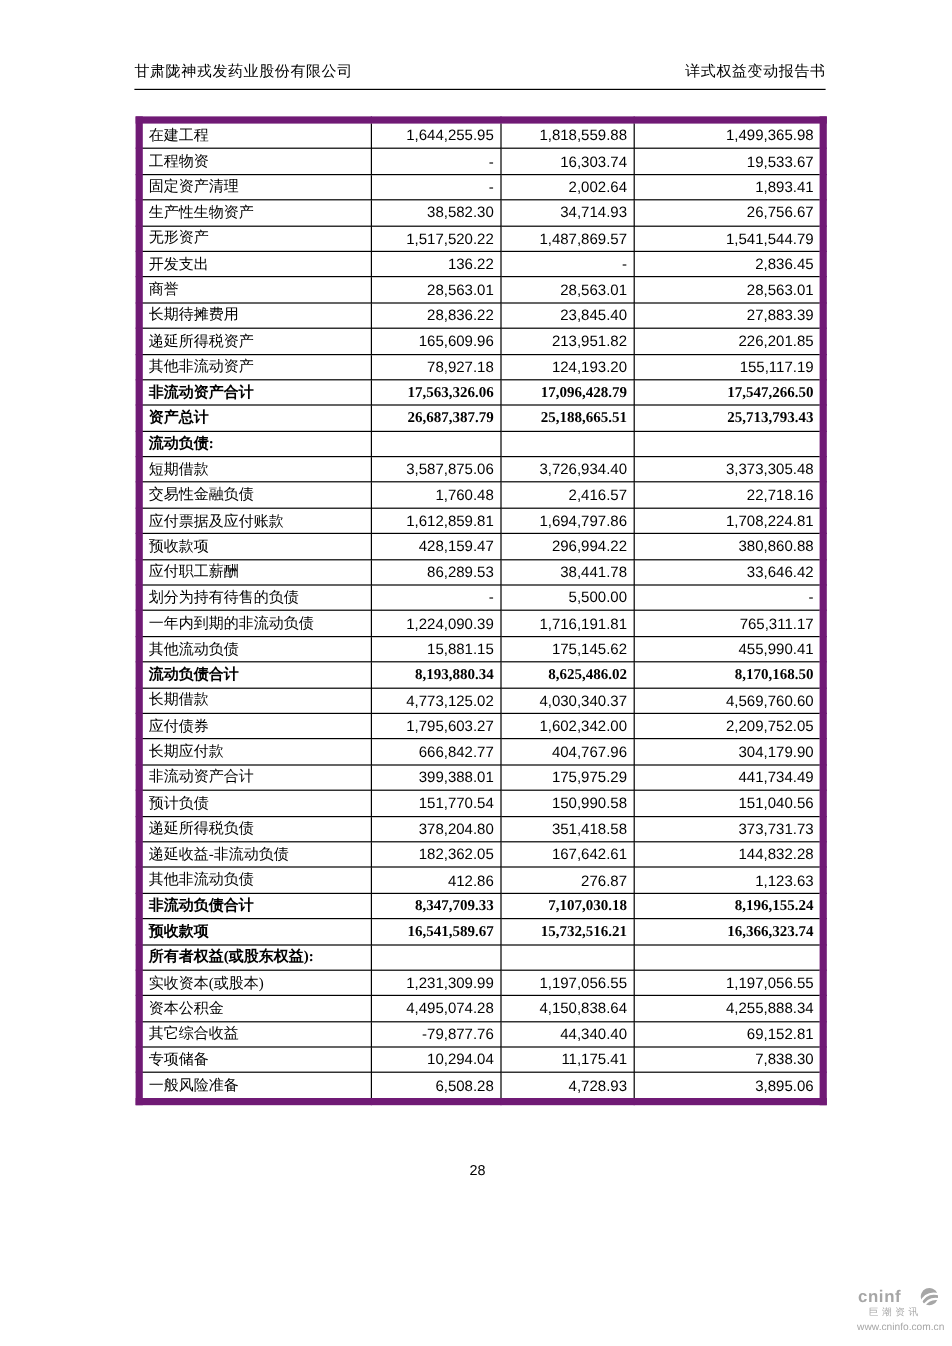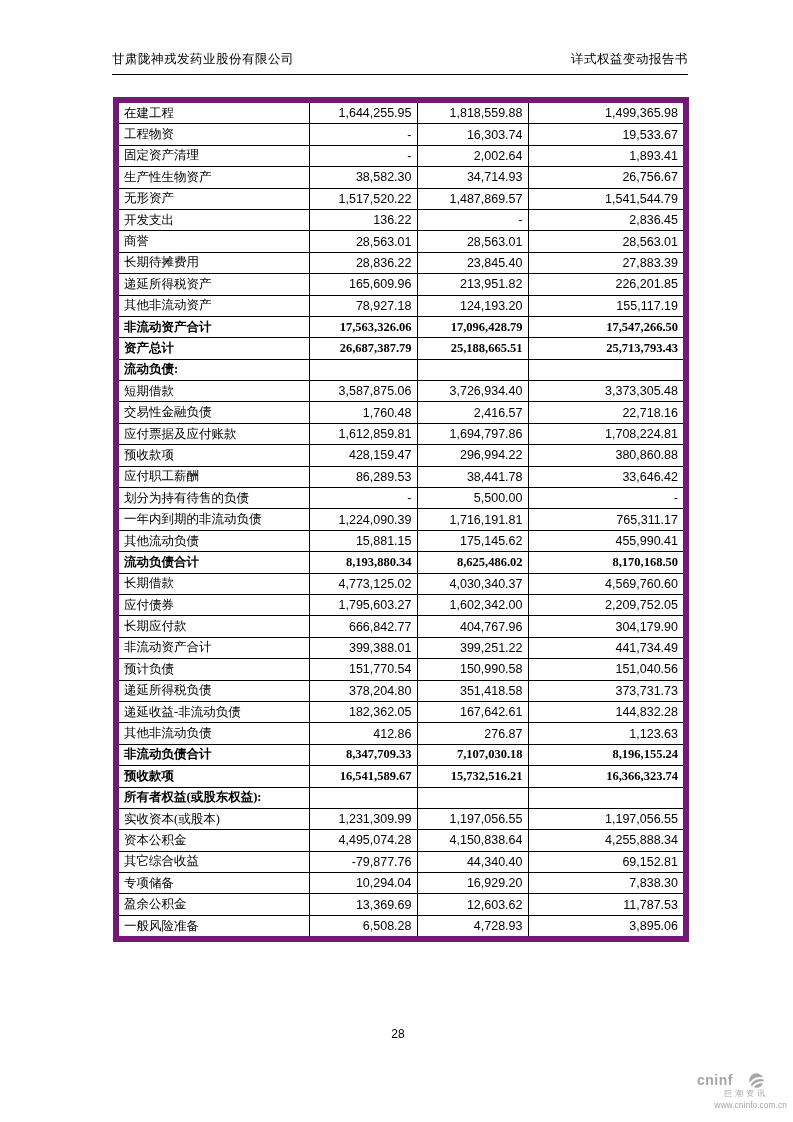--- a/index.html
+++ b/index.html
@@ -48,32 +48,32 @@
   }
   .fin-table td.num {
     text-align: right;
     font-family: "Liberation Sans", sans-serif;
     font-size: 12.5px;
   }
   .fin-table tr.bold td { font-weight: bold; font-family: Liberation Serif, serif; }
 
   
   .page-number {
-    position: absolute; left: 113px; width: 570px; top: 1027px;
+    position: absolute; left: 113px; width: 570px; top: 968px;
     text-align: center; font-size: 12px;
     font-family: "Liberation Sans", sans-serif;
   }
   .logo {
     position: absolute; right: 4px; top: 1072px; width: 110px;
     color: #a6a6a6; text-align: right;
     font-family: "Liberation Sans", sans-serif;
     line-height: 1.1;
   }
   .logo-top {
-    display: flex; justify-content: center; align-items: center; gap: 15px;
+    display: flex; justify-content: flex-end; align-items: center; gap: 15px;
     padding-right: 6px;
   }
   .logo-brand { font-size: 14px; font-weight: bold; letter-spacing: 0.5px; }
   .logo-swirl { width: 17px; height: 17px; display: block; }
   .logo-cn { font-size: 8px; letter-spacing: 3px; padding-right: 21px; margin-top: 1px; }
   .logo-url { font-size: 8.5px; margin-top: 2px; padding-right: 2px; }
 </style>
 </head>
 <body>
 
@@ -239,21 +239,21 @@
         </tr>
         <tr>
           <td class="lbl">长期应付款</td>
           <td class="num">666,842.77</td>
           <td class="num">404,767.96</td>
           <td class="num">304,179.90</td>
         </tr>
         <tr>
           <td class="lbl">非流动资产合计</td>
           <td class="num">399,388.01</td>
-          <td class="num">399,251.22</td>
+          <td class="num">175,975.29</td>
           <td class="num">441,734.49</td>
         </tr>
         <tr>
           <td class="lbl">预计负债</td>
           <td class="num">151,770.54</td>
           <td class="num">150,990.58</td>
           <td class="num">151,040.56</td>
         </tr>
         <tr>
           <td class="lbl">递延所得税负债</td>
@@ -305,28 +305,22 @@
         </tr>
         <tr>
           <td class="lbl">其它综合收益</td>
           <td class="num">-79,877.76</td>
           <td class="num">44,340.40</td>
           <td class="num">69,152.81</td>
         </tr>
         <tr>
           <td class="lbl">专项储备</td>
           <td class="num">10,294.04</td>
-          <td class="num">16,929.20</td>
+          <td class="num">11,175.41</td>
           <td class="num">7,838.30</td>
-        </tr>
-        <tr>
-          <td class="lbl">盈余公积金</td>
-          <td class="num">13,369.69</td>
-          <td class="num">12,603.62</td>
-          <td class="num">11,787.53</td>
         </tr>
         <tr>
           <td class="lbl">一般风险准备</td>
           <td class="num">6,508.28</td>
           <td class="num">4,728.93</td>
           <td class="num">3,895.06</td>
         </tr>
       </tbody>
   </table>
 

